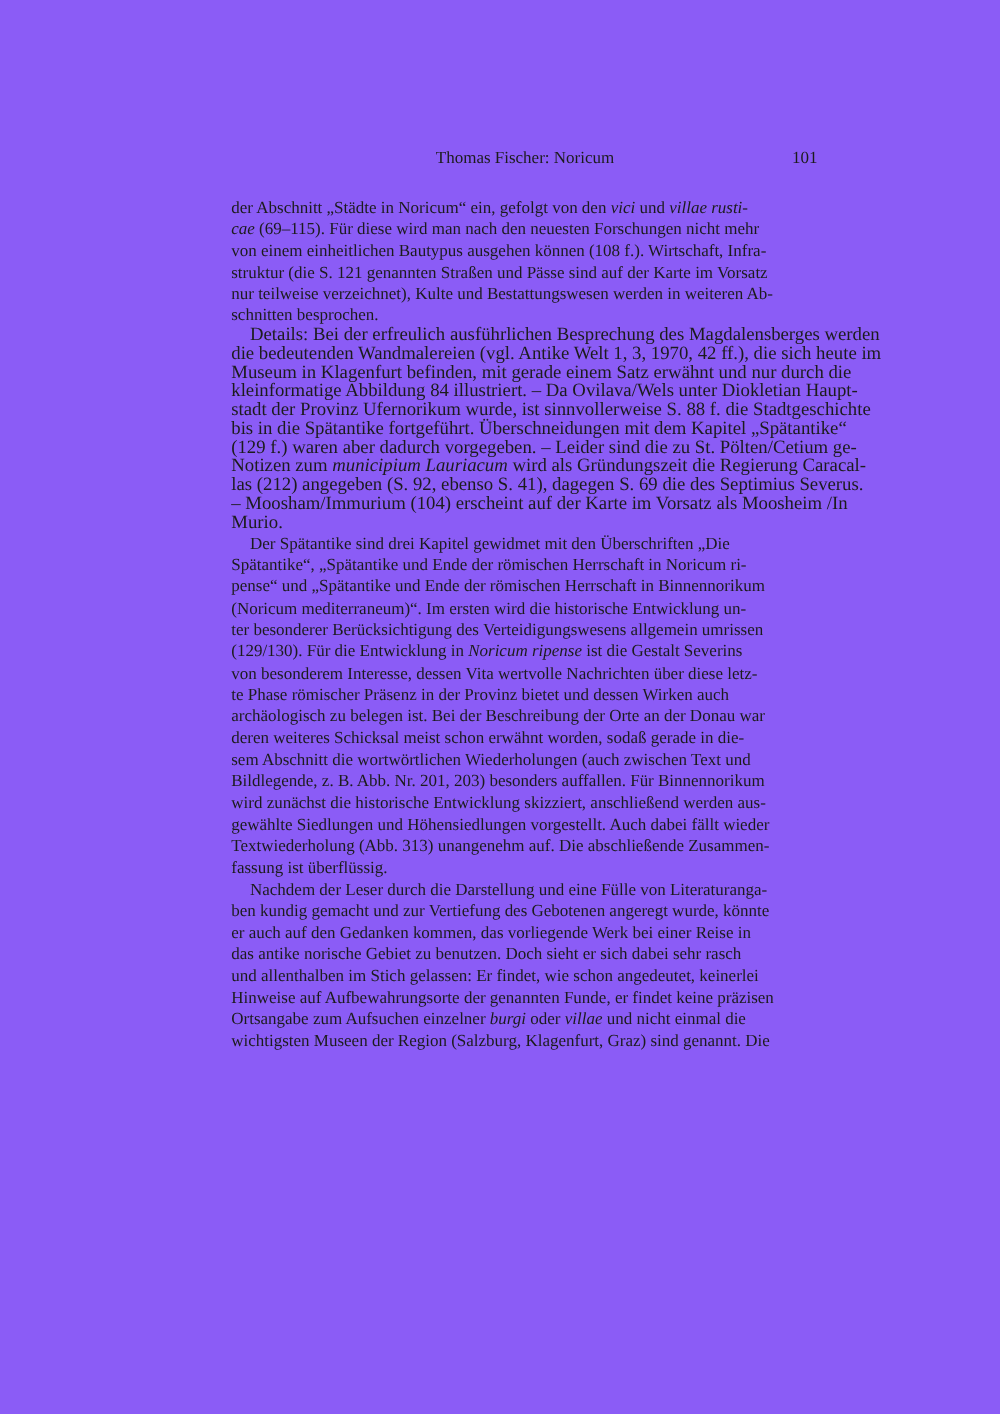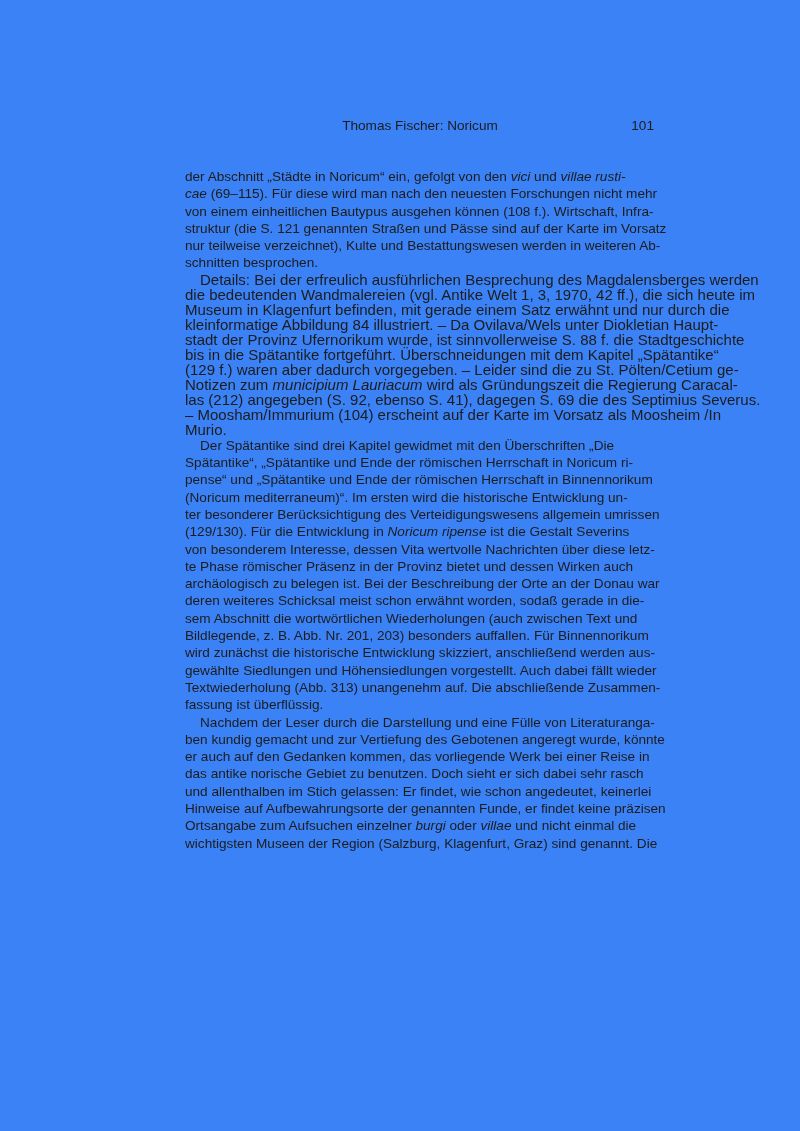--- a/index.html
+++ b/index.html
@@ -1,37 +1,37 @@
 <!DOCTYPE html>
 <html><head>
 <meta charset="utf-8">
 <style>
   html,body{margin:0;padding:0;background:#ffffff;}
   .page{
     position:relative;
     width:800px;height:1131px;
-    background:#3b82f6;
-    font-family:Liberation Sans, sans-serif;
+    background:#8b5cf6;
+    font-family:Liberation Serif, serif;
     color:#1c1c1c;
     overflow:hidden;
   }
   .running-head{
     position:absolute;
     left:185px;top:117px;width:470px;height:18px;
     font-size:13.6px;line-height:17px;
   }
   .running-head .title{
     position:absolute;left:0;right:0;text-align:center;
   }
   .running-head .pagenum{
     position:absolute;right:1px;top:0;
   }
   .text-block{
     position:absolute;
-    left:185px;top:157px;width:470px;margin-top:11px;
+    left:185px;top:157px;width:470px;
   }
   .para{margin:0;padding:0;}
   .line{
     white-space:nowrap;
     overflow:visible;
   }
   .para.normal .line{font-size:13.6px;line-height:17.3px;height:17.3px;}
   .para.small  .line{font-size:15px;  line-height:15px;  height:15px;}
   .line.indent{text-indent:15px;}
   i{font-style:italic;}

